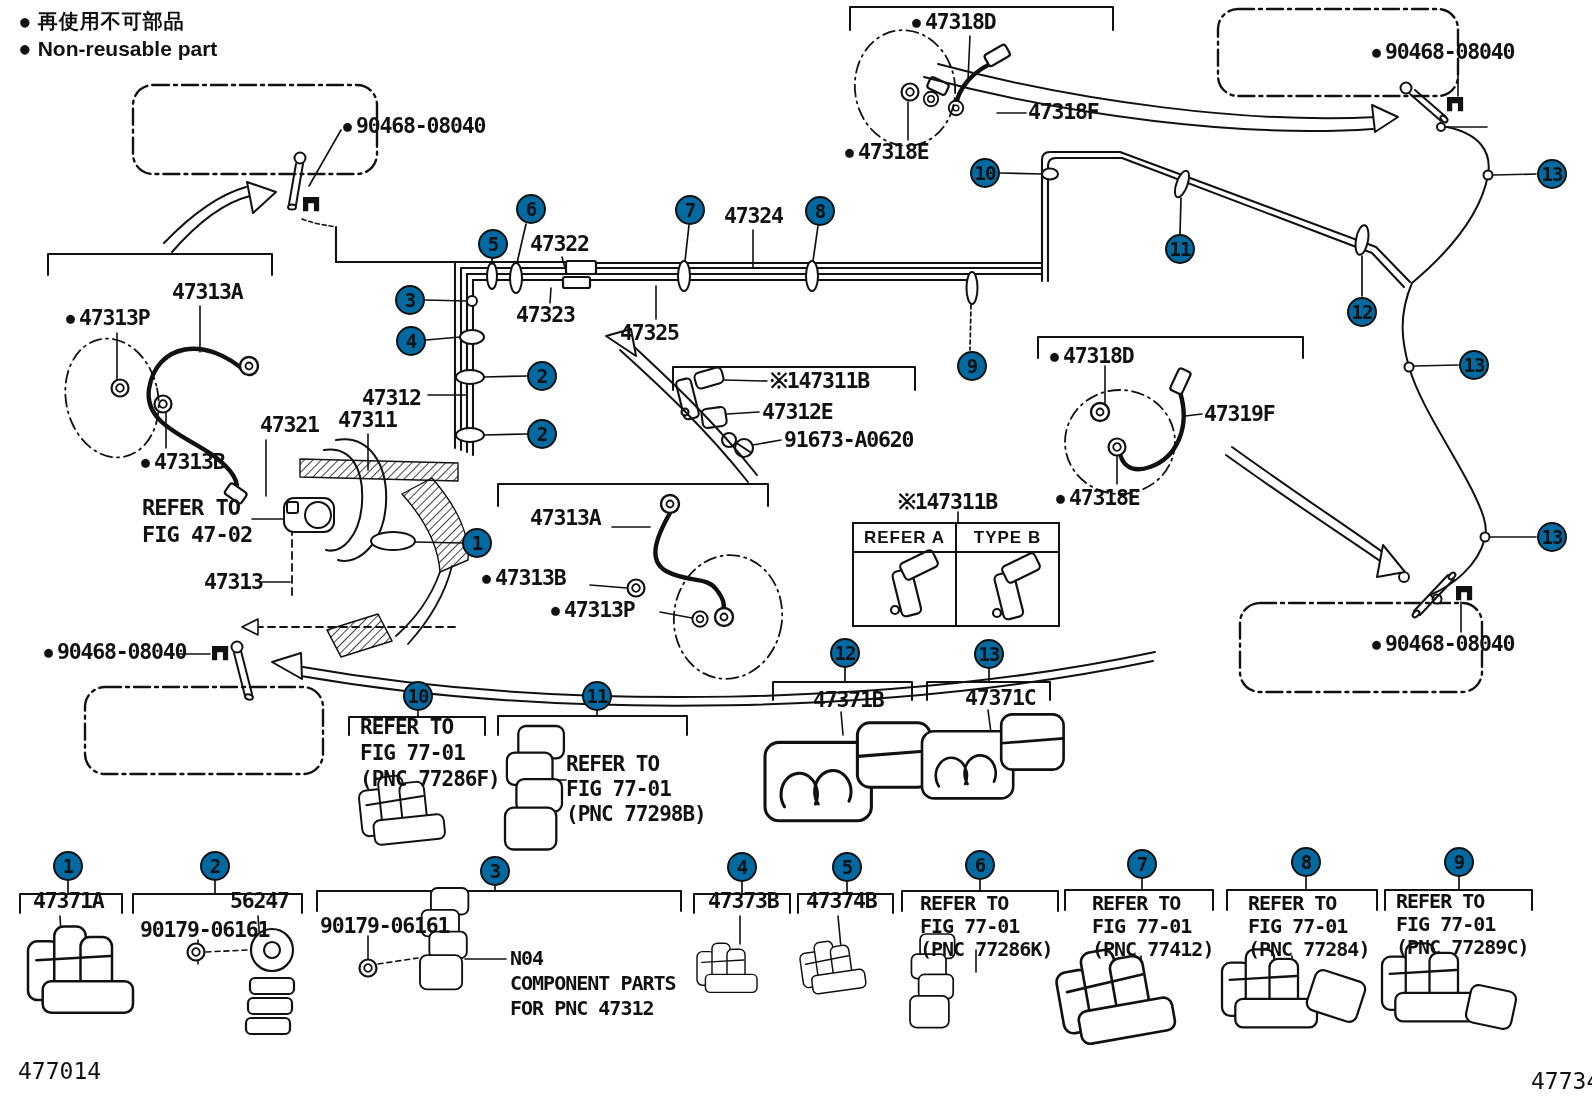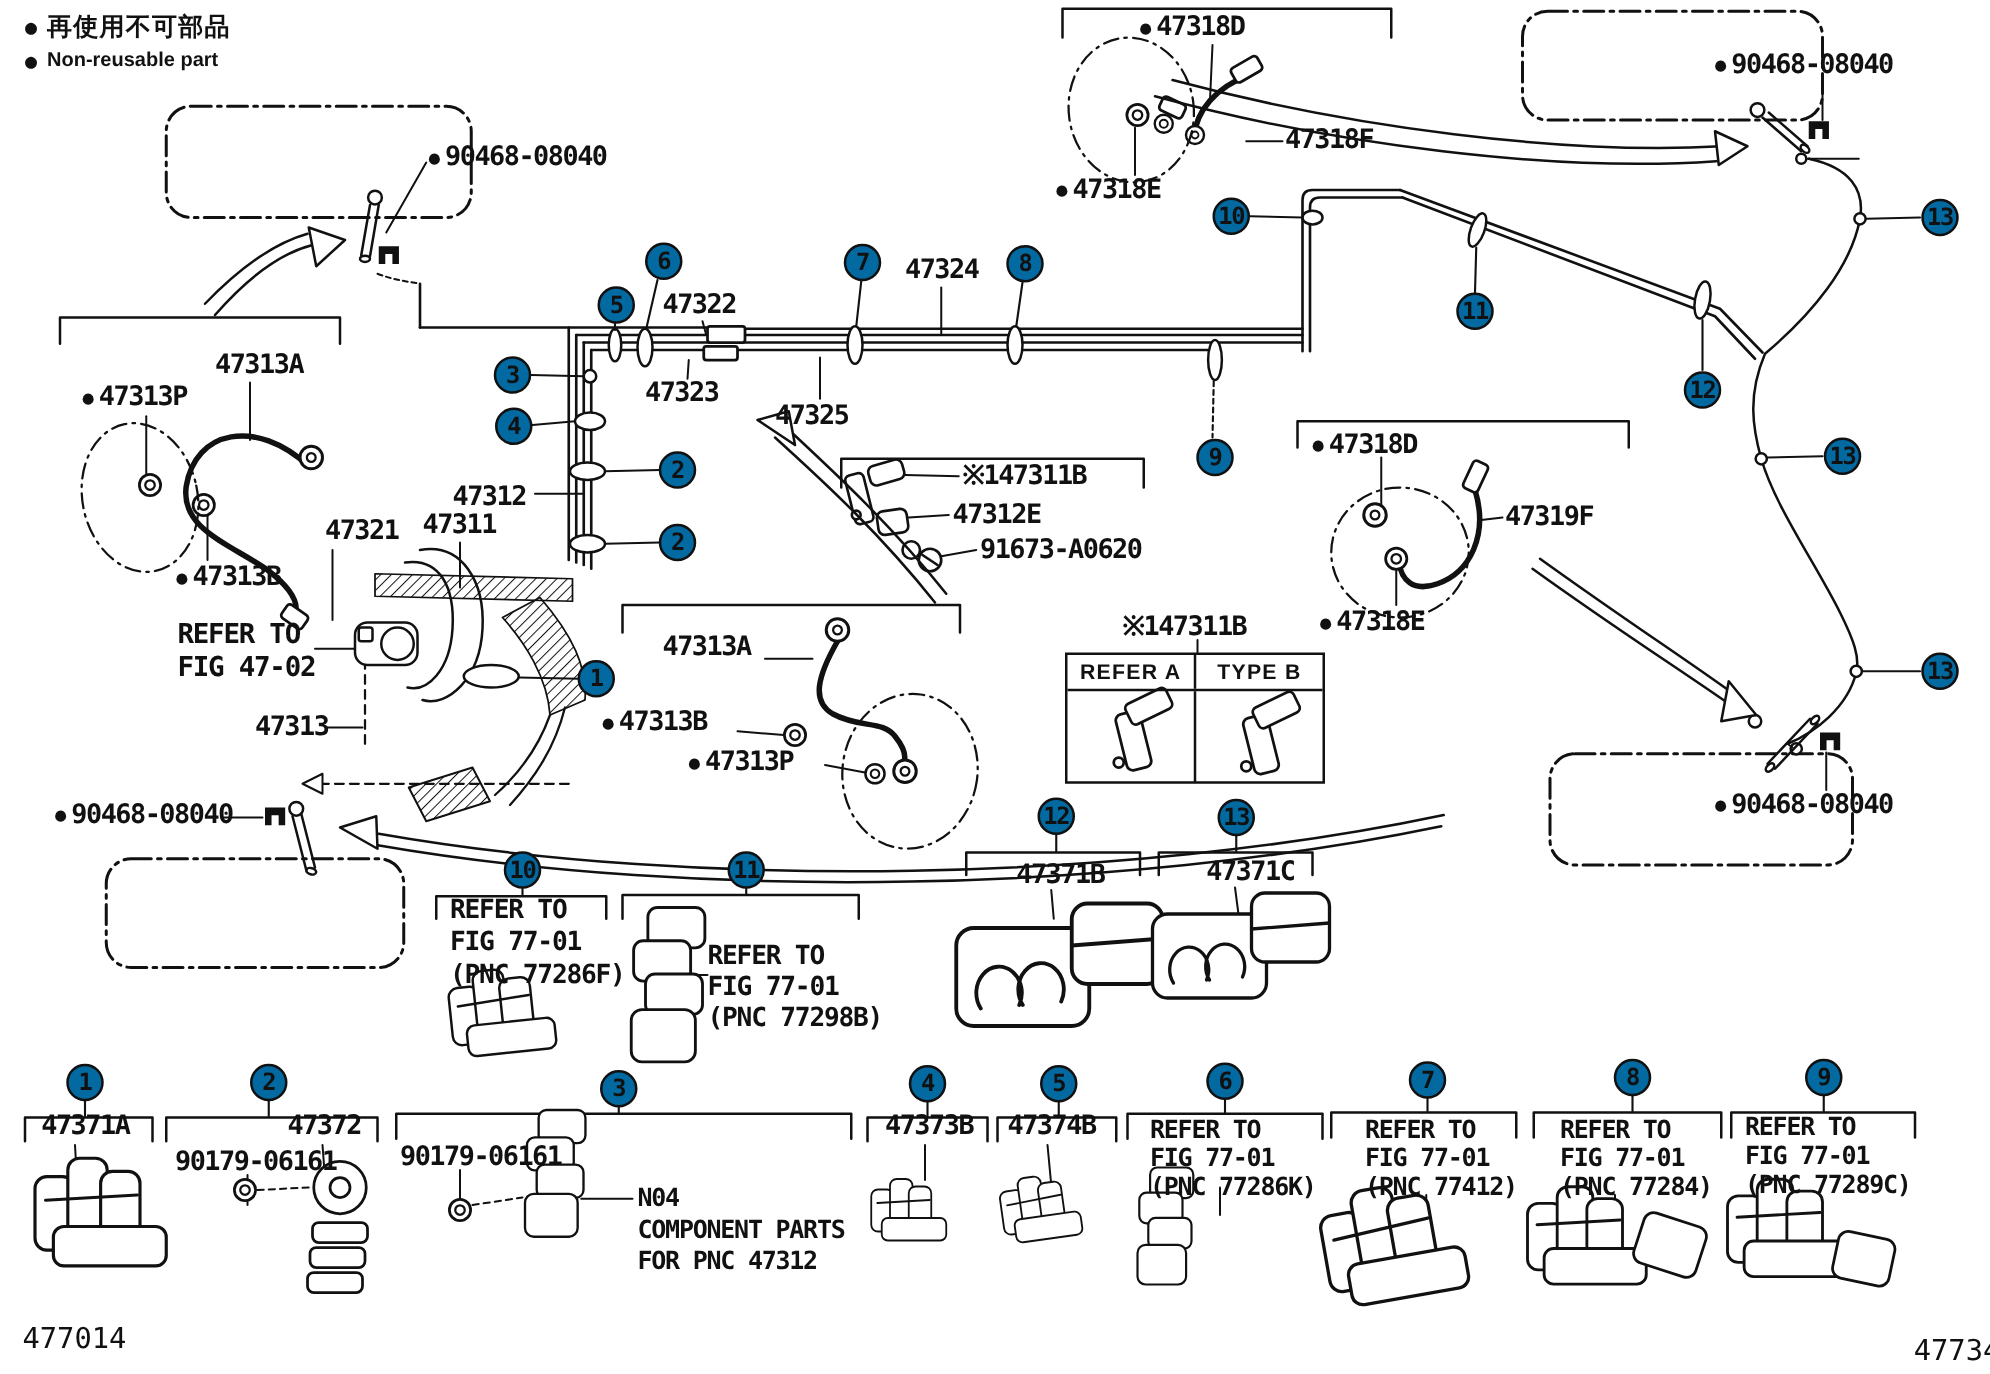--- a/index.html
+++ b/index.html
@@ -10,21 +10,21 @@
           font-size:21.5px;letter-spacing:-1.2px;white-space:nowrap;line-height:1.1;}
   .plabel .blt{font-size:15px;letter-spacing:0;}
   .callout{position:absolute;width:30px;height:30px;border:2.6px solid #111;border-radius:50%;
            display:flex;align-items:center;justify-content:center;font-weight:bold;font-size:19px;
            background:#0369a1;box-sizing:border-box;transform:translate(-50%,-50%);letter-spacing:-1px;}
   .refer{position:absolute;font-weight:bold;letter-spacing:-1px;white-space:nowrap;}
   .legend{position:absolute;left:20px;top:8px;}
   .legend .row{display:flex;align-items:center;gap:8px;height:27px;}
   .legend .blt2{font-size:16px;}
   .legend .jp{font-family:"DejaVu Sans",sans-serif;font-size:20px;font-weight:700;letter-spacing:1px;}
-  .legend .en{font-family:"Liberation Sans",sans-serif;font-size:16px;font-weight:600;letter-spacing:0;}
+  .legend .en{font-family:"Liberation Sans",sans-serif;font-size:21px;font-weight:600;letter-spacing:0;}
   .ttable{position:absolute;left:852px;top:522px;width:208px;height:105px;border:2.5px solid #111;
           box-sizing:border-box;background:transparent;}
   .ttable .thead{display:flex;height:27px;border-bottom:2.5px solid #111;}
   .ttable .tcell{flex:1;display:flex;align-items:center;justify-content:center;
                  font-family:"Liberation Sans",sans-serif;font-weight:700;font-size:17px;letter-spacing:1px;}
   .ttable .thead .tcell + .tcell, .ttable .tbody .tcell + .tcell{border-left:2.5px solid #111;}
   .ttable .tbody{display:flex;height:73px;}
   .figcode{position:absolute;font-size:23px;font-weight:500;letter-spacing:0;}
   .figcode.left{left:18px;top:1058px;}
   .figcode.right{left:1484px;top:1068px;margin-left:47px;}
@@ -491,21 +491,21 @@
         <span>47371C</span>
       </div>
       <div class="plabel" style="left: 1372px; top: 632px;">
         <span class="blt">●</span>
         <span>90468-08040</span>
       </div>
       <div class="plabel" style="left: 33px; top: 889px;">
         <span>47371A</span>
       </div>
       <div class="plabel" style="left: 230px; top: 889px;">
-        <span>47372</span>
+        <span>56247</span>
       </div>
       <div class="plabel" style="left: 140px; top: 918px;">
         <span>90179-06161</span>
       </div>
       <div class="plabel" style="left: 320px; top: 914px;">
         <span>90179-06161</span>
       </div>
       <div class="plabel" style="left: 708px; top: 889px;">
         <span>47373B</span>
       </div>

